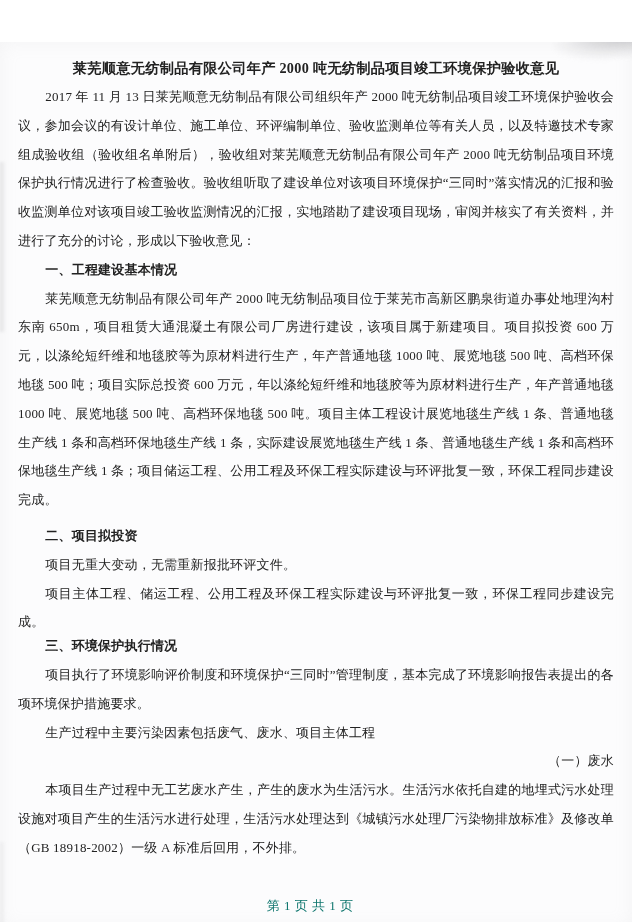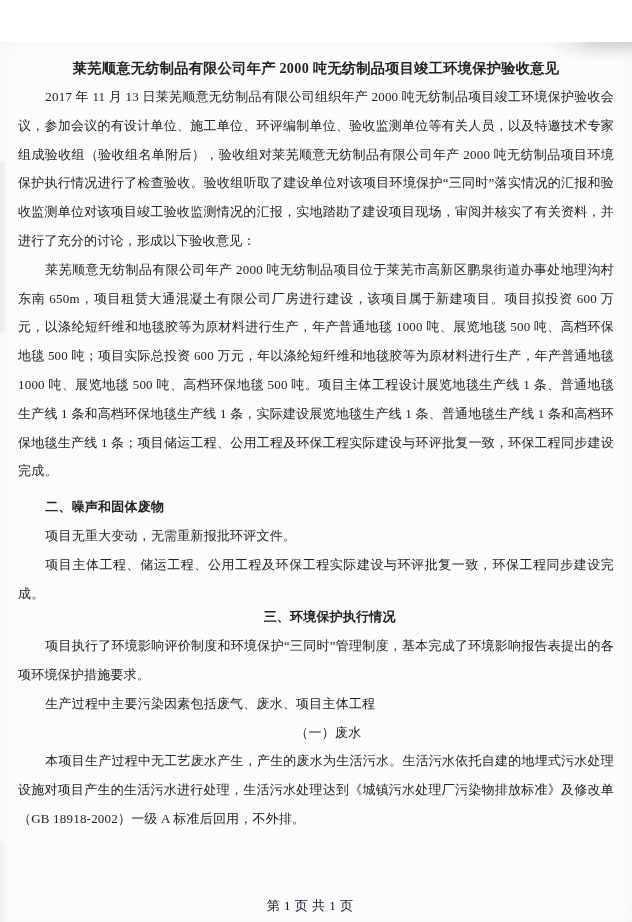--- a/index.html
+++ b/index.html
@@ -39,32 +39,32 @@
     text-align: justify;
     text-indent: 2.1em;
     letter-spacing: 0.2px;
     word-break: break-all;
   }
   .heading {
     font-weight: 700;
     text-align: left;
   }
   .heading.sp-before { margin-top: 7px; }
-  .heading.tight-before { margin-top: -5px; text-align: center; }
-  .subheading { text-align: center; text-indent: 1.9em; }
+  .heading.tight-before { margin-top: -5px; }
+  .subheading { text-align: right; text-indent: 1.9em; }
   .page-footer {
     position: absolute;
     left: 0;
     right: 12px;
     bottom: 14px;
     text-align: center;
     font-size: 13px;
     line-height: 16px;
     letter-spacing: 0.5px;
-    color: #0f172a;
+    color: #0f766e;
   }
   
   .smudge-top-right {
     position: absolute;
     top: -6px;
     right: -8px;
     width: 86px;
     height: 26px;
     background: radial-gradient(ellipse at 85% 10%, rgba(110,110,115,0.38), rgba(150,150,155,0.12) 55%, transparent 75%);
     filter: blur(2px);
@@ -93,25 +93,26 @@
   <div class="smudge-top-right"></div>
   <div class="shadow-left-edge"></div>
   <div class="shadow-left-edge lower"></div>
 
   <div class="content">
 
     <h1 class="doc-title">莱芜顺意无纺制品有限公司年产 2000 吨无纺制品项目竣工环境保护验收意见</h1>
 
     <p class="para">2017 年 11 月 13 日莱芜顺意无纺制品有限公司组织年产 2000 吨无纺制品项目竣工环境保护验收会议，参加会议的有设计单位、施工单位、环评编制单位、验收监测单位等有关人员，以及特邀技术专家组成验收组（验收组名单附后），验收组对莱芜顺意无纺制品有限公司年产 2000 吨无纺制品项目环境保护执行情况进行了检查验收。验收组听取了建设单位对该项目环境保护“三同时”落实情况的汇报和验收监测单位对该项目竣工验收监测情况的汇报，实地踏勘了建设项目现场，审阅并核实了有关资料，并进行了充分的讨论，形成以下验收意见：</p>
 
+    <p class="heading">一、工程建设基本情况</p>
 
     <p class="para">莱芜顺意无纺制品有限公司年产 2000 吨无纺制品项目位于莱芜市高新区鹏泉街道办事处地理沟村东南 650m，项目租赁大通混凝土有限公司厂房进行建设，该项目属于新建项目。项目拟投资 600 万元，以涤纶短纤维和地毯胶等为原材料进行生产，年产普通地毯 1000 吨、展览地毯 500 吨、高档环保地毯 500 吨；项目实际总投资 600 万元，年以涤纶短纤维和地毯胶等为原材料进行生产，年产普通地毯 1000 吨、展览地毯 500 吨、高档环保地毯 500 吨。项目主体工程设计展览地毯生产线 1 条、普通地毯生产线 1 条和高档环保地毯生产线 1 条，实际建设展览地毯生产线 1 条、普通地毯生产线 1 条和高档环保地毯生产线 1 条；项目储运工程、公用工程及环保工程实际建设与环评批复一致，环保工程同步建设完成。</p>
 
 
-    <p class="heading sp-before">二、噪声和固体废物</p>
+    <p class="heading sp-before">二、项目拟投资</p>
 
     <p class="para">项目无重大变动，无需重新报批环评文件。</p>
 
     <p class="para">项目主体工程、储运工程、公用工程及环保工程实际建设与环评批复一致，环保工程同步建设完成。</p>
 
     <p class="heading tight-before">三、环境保护执行情况</p>
 
     <p class="para">项目执行了环境影响评价制度和环境保护“三同时”管理制度，基本完成了环境影响报告表提出的各项环境保护措施要求。</p>
 
     <p class="para">生产过程中主要污染因素包括废气、废水、项目主体工程</p>

